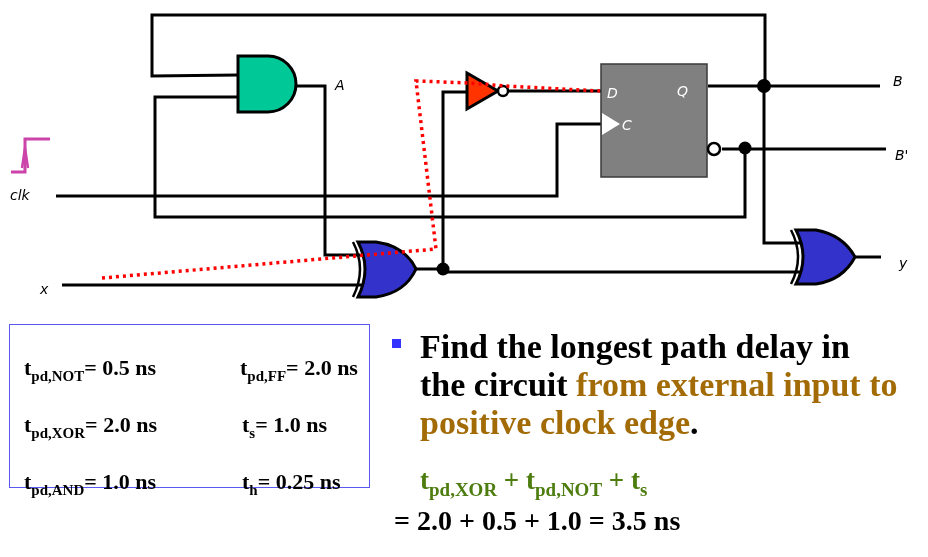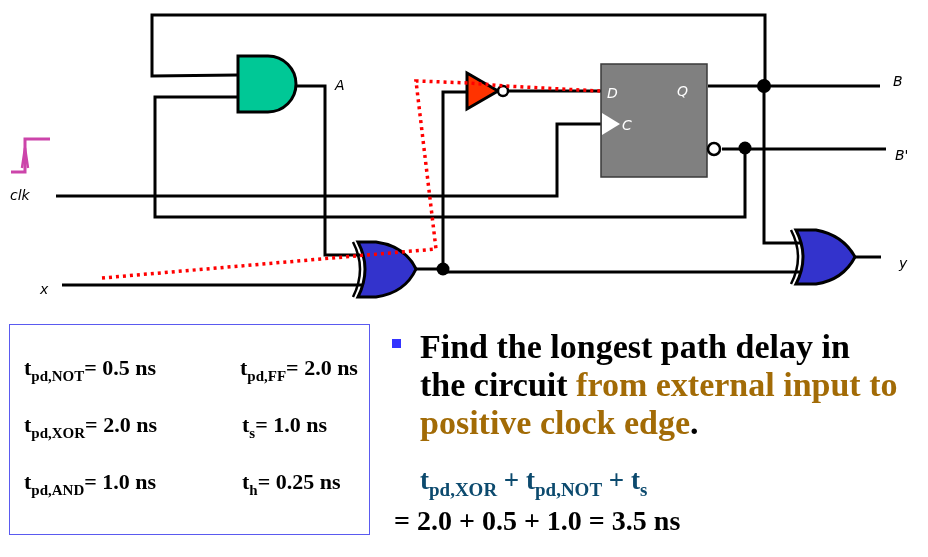--- a/index.html
+++ b/index.html
@@ -2,29 +2,29 @@
 <html><head>
 <meta charset="utf-8">
 <style>
   html, body { margin:0; padding:0; background:#ffffff; }
   body { width:928px; height:557px; position:relative; overflow:hidden; font-family:"Liberation Serif", serif; }
   #circuit { position:absolute; left:0; top:0; }
   .wire { stroke:#000; stroke-width:3; fill:none; }
   .lbl { font-family:"DejaVu Sans", sans-serif; font-style:italic; font-size:14px; fill:#000; }
   .fflbl { font-family:"DejaVu Sans", sans-serif; font-style:italic; font-size:14px; fill:#ffffff; }
   .path-dot { stroke:#ff0000; stroke-width:3.5; fill:none; stroke-dasharray:3 4; }
-  #params-box { position:absolute; left:9px; top:324px; width:361px; height:211px; border:1.5px solid #5a5af0; box-sizing:border-box; }
+  #params-box { position:absolute; left:9px; top:324px; width:361px; height:164px; border:1.5px solid #5a5af0; box-sizing:border-box; }
   .prow { position:absolute; left:14px; font-weight:bold; font-size:22px; color:#000; white-space:nowrap; }
   .prow .cell { display:inline-block; }
   .prow .c2 { position:absolute;margin-left:36px; }
   sub { font-size:15px; vertical-align:-6px; line-height:0; }
   #question { position:absolute; left:392px; top:328px; width:520px; font-weight:bold; font-size:34px; line-height:38px; color:#000; }
   #bullet { position:absolute; left:392px; top:339px; width:9px; height:9px; background:#3333ff; }
   .accent { color:#a26b06; }
-  #formula1 { position:absolute; left:420px; top:465px; font-weight:bold; font-size:27px; color:#0c4a6e; white-space:nowrap; }
+  #formula1 { position:absolute; left:420px; top:465px; font-weight:bold; font-size:27px; color:#4d7c0f; white-space:nowrap; }
   #formula1 sub { font-size:19px; vertical-align:-7px; }
   #formula2 { position:absolute; left:394px; top:505px; font-weight:bold; font-size:28px; color:#000; white-space:nowrap; }
 </style>
 </head>
 <body>
 
 <svg id="circuit" width="928" height="310" viewBox="0 0 928 310">
 
   <g>
 

